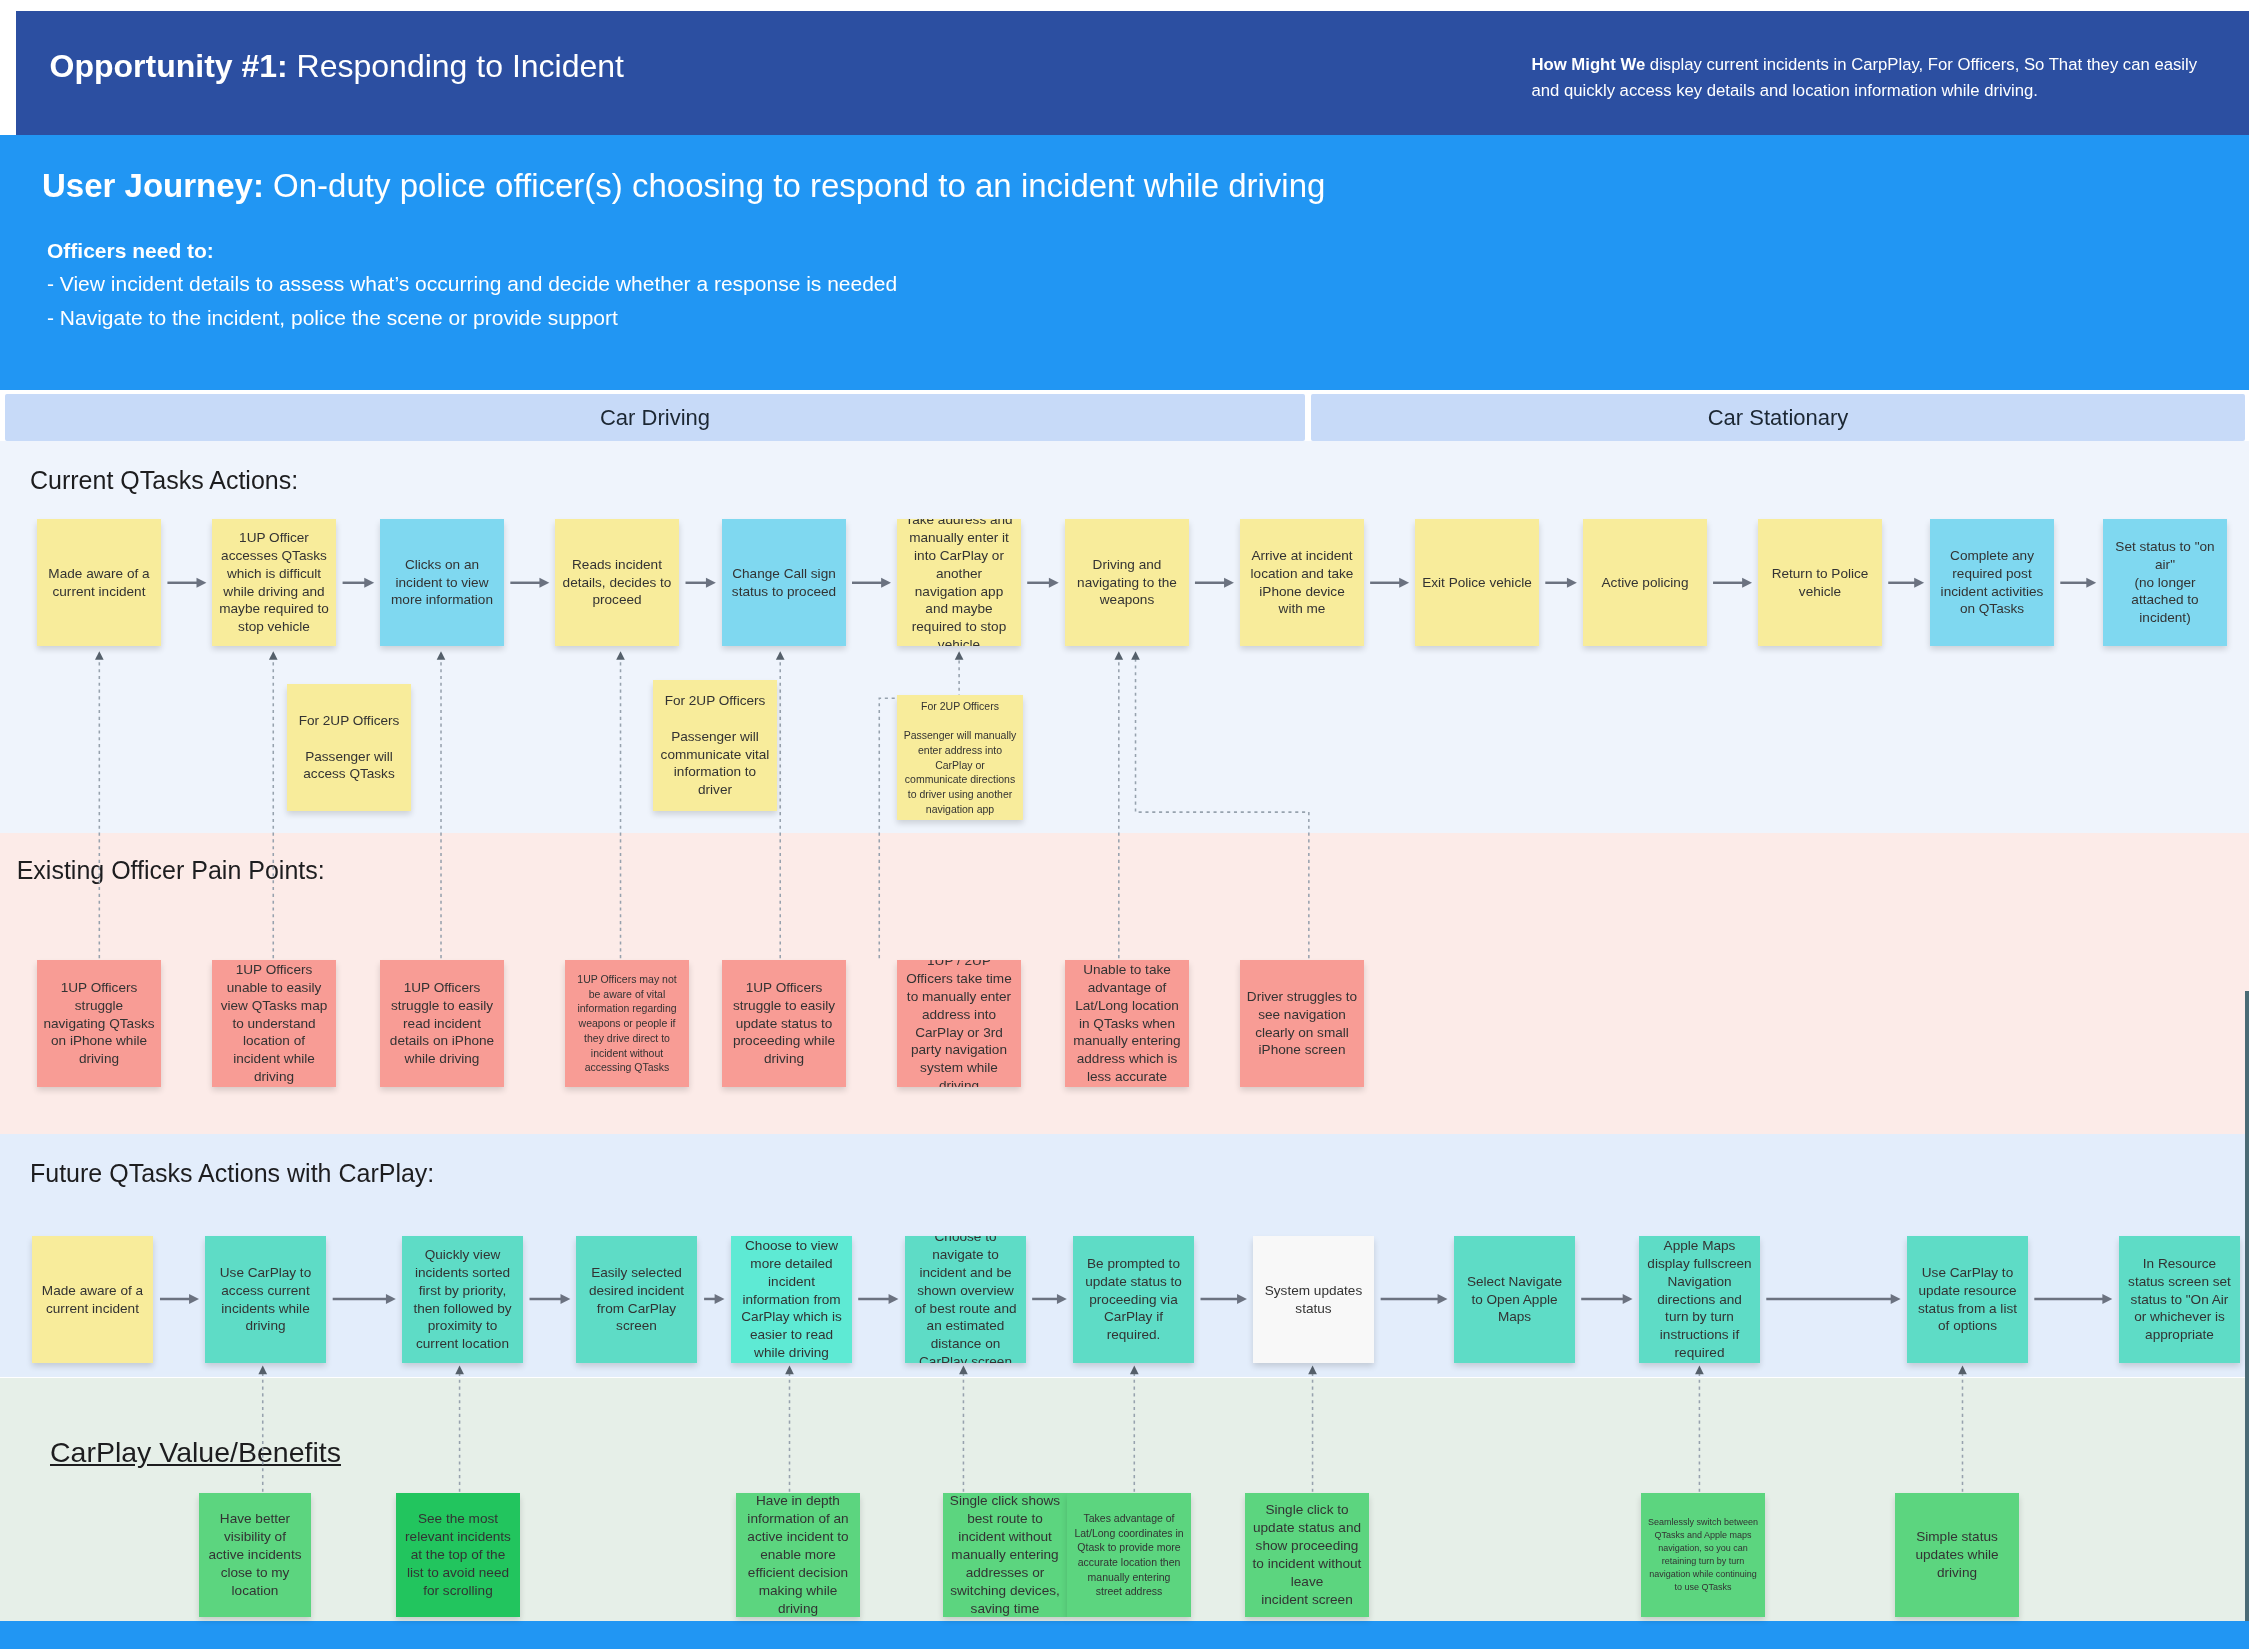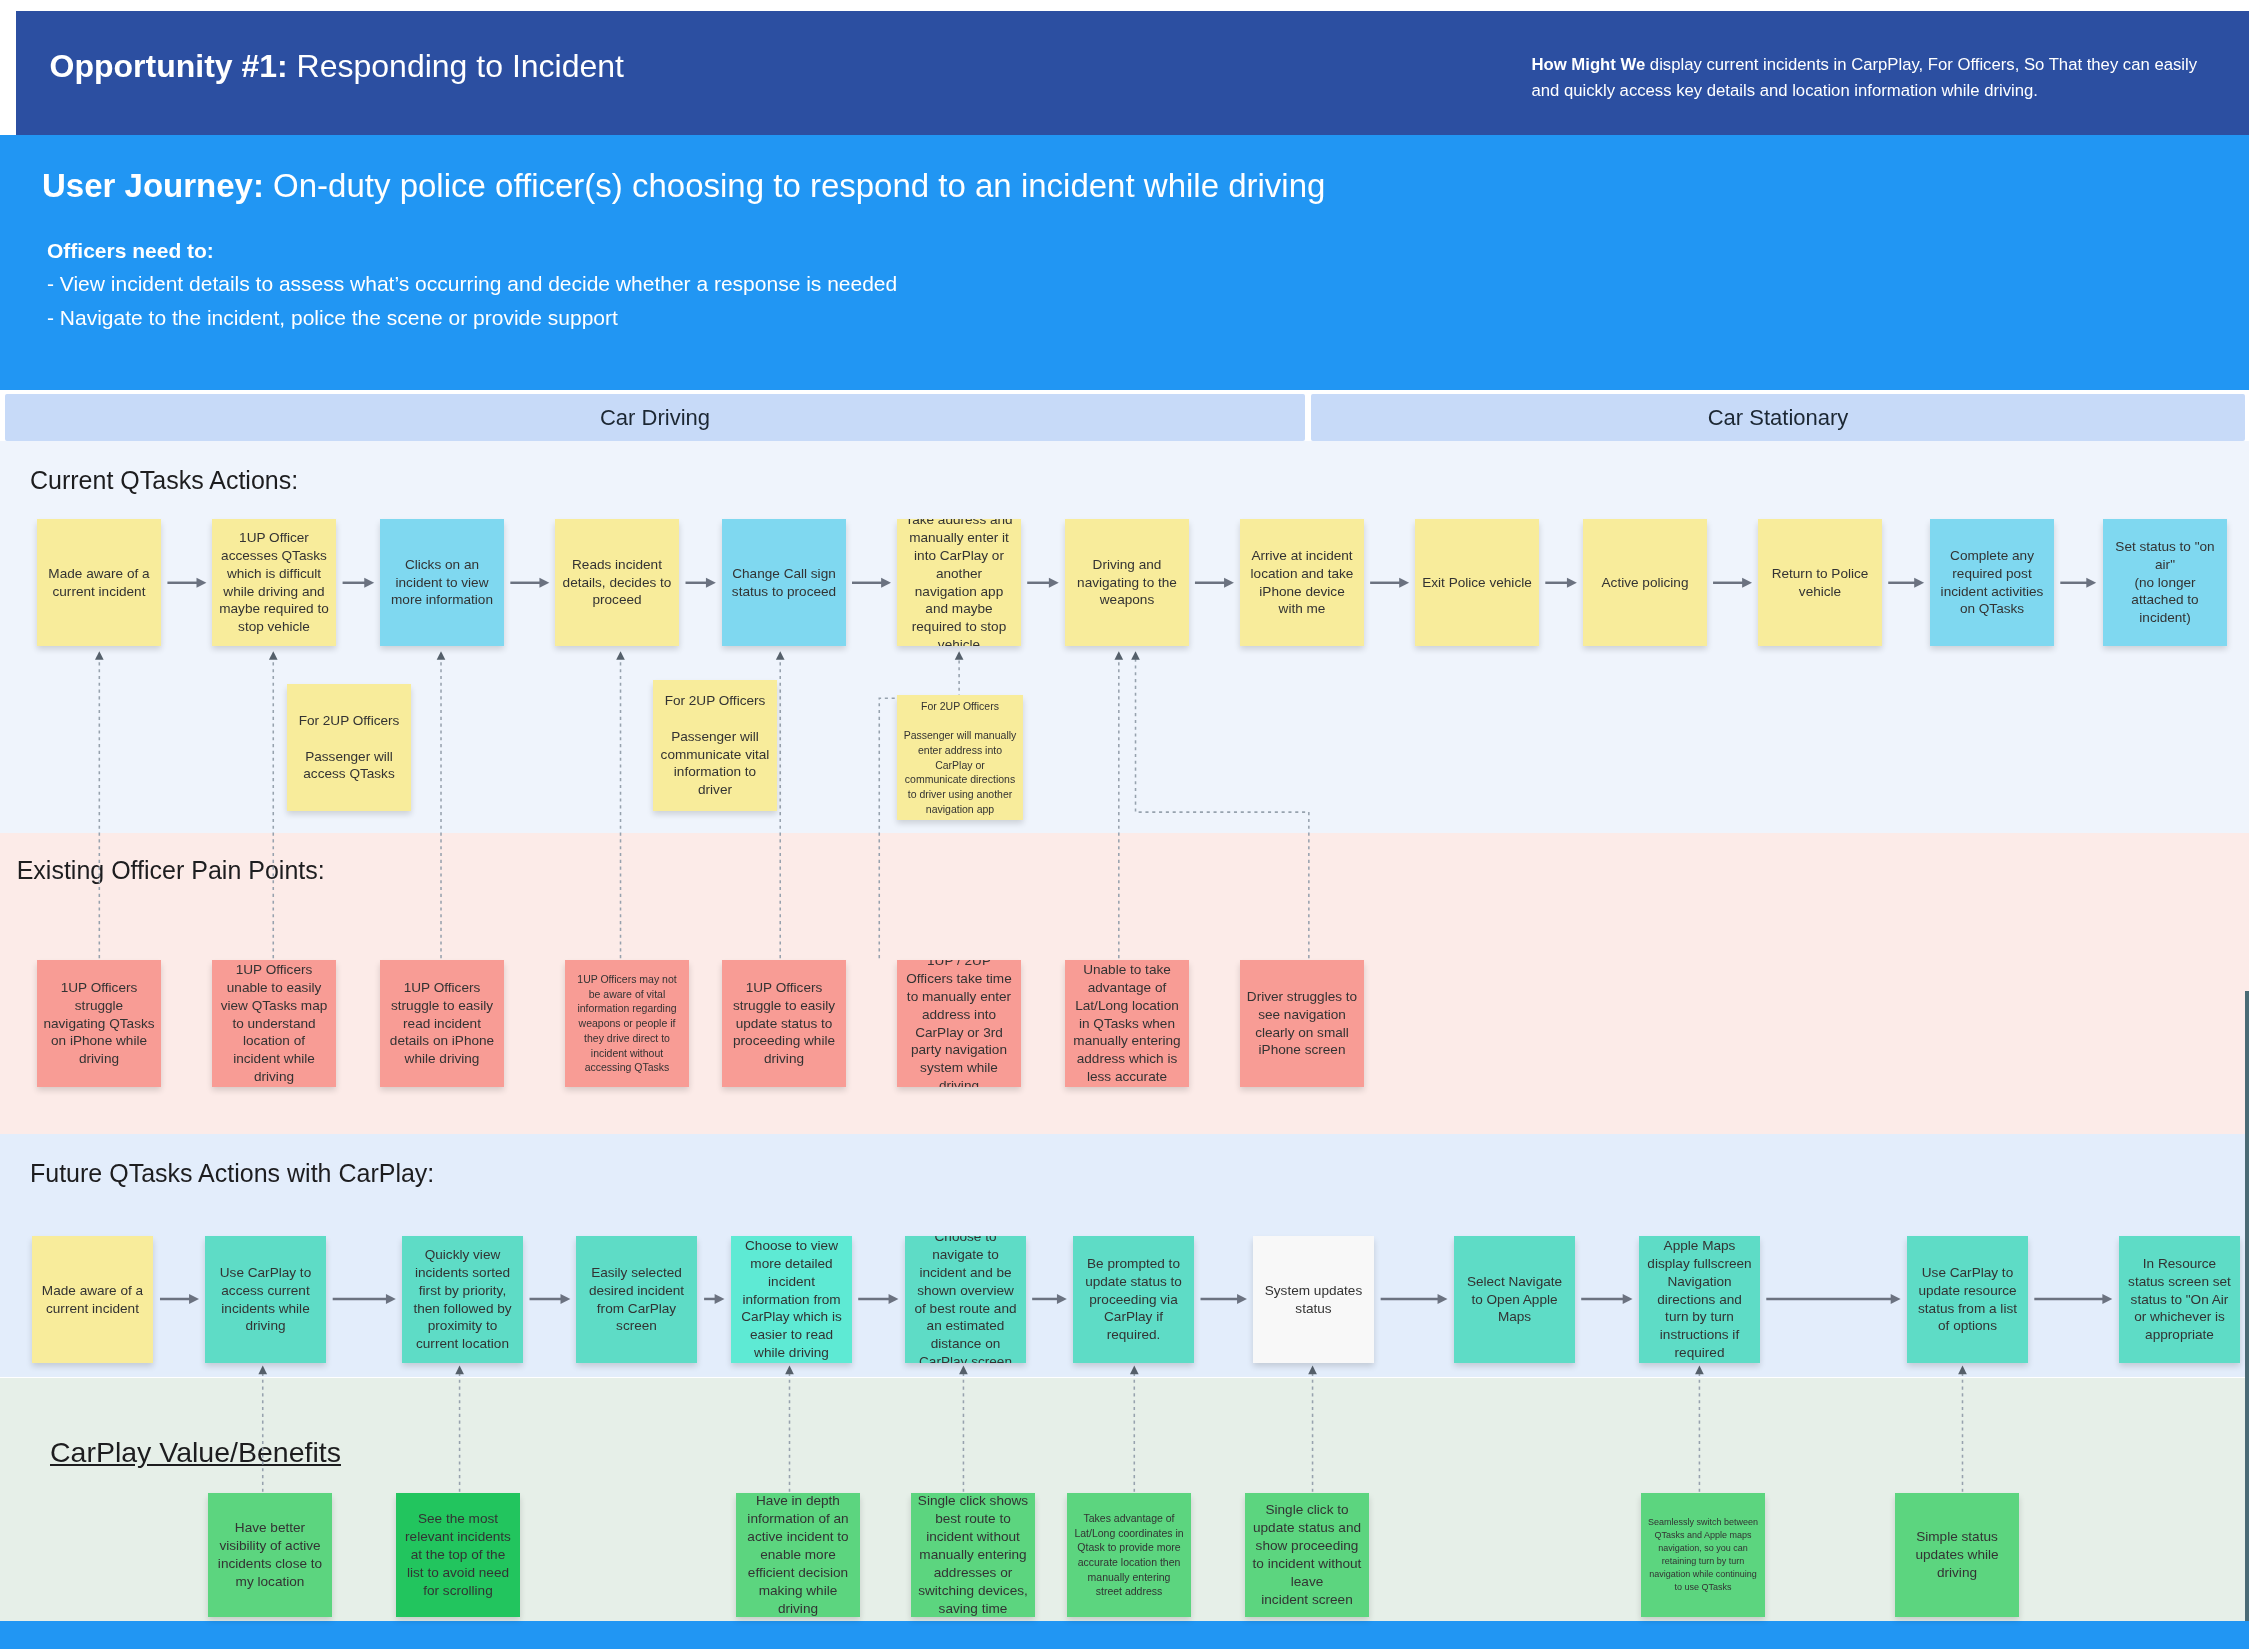--- a/index.html
+++ b/index.html
@@ -176,24 +176,24 @@
     <div class="sticky" style="left: 402px; top: 1236px; width: 121px; height: 127px; background: rgb(94, 220, 198);">Quickly view incidents sorted first by priority, then followed by proximity to current location</div>
     <div class="sticky" style="left: 576px; top: 1236px; width: 121px; height: 127px; background: rgb(94, 220, 198);">Easily selected desired incident from CarPlay screen</div>
     <div class="sticky" style="left: 731px; top: 1236px; width: 121px; height: 127px; background: #5eead4;">Choose to view more detailed incident information from CarPlay which is easier to read while driving</div>
     <div class="sticky" style="left: 905px; top: 1236px; width: 121px; height: 127px; background: rgb(94, 220, 198);">Choose to navigate to incident and be shown overview of best route and an estimated distance on CarPlay screen</div>
     <div class="sticky" style="left: 1073px; top: 1236px; width: 121px; height: 127px; background: rgb(94, 220, 198);">Be prompted to update status to proceeding via CarPlay if required.</div>
     <div class="sticky" style="left: 1253px; top: 1236px; width: 121px; height: 127px; background: rgb(248, 248, 248);">System updates status</div>
     <div class="sticky" style="left: 1454px; top: 1236px; width: 121px; height: 127px; background: rgb(94, 220, 198);">Select Navigate to Open Apple Maps</div>
     <div class="sticky" style="left: 1639px; top: 1236px; width: 121px; height: 127px; background: rgb(94, 220, 198);">Apple Maps display fullscreen Navigation directions and turn by turn instructions if required</div>
     <div class="sticky" style="left: 1907px; top: 1236px; width: 121px; height: 127px; background: rgb(94, 220, 198);">Use CarPlay to update  resource status from a list of options</div>
     <div class="sticky" style="left: 2119px; top: 1236px; width: 121px; height: 127px; background: rgb(94, 220, 198);">In Resource status screen set status to "On Air or whichever is appropriate</div>
-    <div class="sticky" style="left: 208px; top: 1493px; width: 124px; height: 124px; background: rgb(92, 213, 127);">Have better visibility of active incidents close to my location</div>
+    <div class="sticky" style="left: 199px; top: 1493px; width: 112px; height: 124px; background: rgb(92, 213, 127);">Have better visibility of active incidents close to my location</div>
     <div class="sticky" style="left: 396px; top: 1493px; width: 124px; height: 124px; background: #22c55e;">See the most relevant incidents at the top of the list to avoid need for scrolling</div>
     <div class="sticky" style="left: 736px; top: 1493px; width: 124px; height: 124px; background: rgb(92, 213, 127);">Have in depth information of an active incident to enable more efficient decision making while driving</div>
-    <div class="sticky" style="left: 911px; top: 1493px; width: 124px; height: 124px; background: rgb(92, 213, 127);">Single click shows best route to incident without manually entering addresses or switching devices, saving time</div>
+    <div class="sticky" style="left: 943px; top: 1493px; width: 124px; height: 124px; background: rgb(92, 213, 127);">Single click shows best route to incident without manually entering addresses or switching devices, saving time</div>
     <div class="sticky s" style="left: 1067px; top: 1493px; width: 124px; height: 124px; background: rgb(92, 213, 127);">Takes advantage of Lat/Long coordinates in Qtask to provide more accurate location then manually entering street address</div>
     <div class="sticky" style="left: 1245px; top: 1493px; width: 124px; height: 124px; background: rgb(92, 213, 127);">Single click to update status and show proceeding to incident without leave
 incident screen</div>
     <div class="sticky xs" style="left: 1641px; top: 1493px; width: 124px; height: 124px; background: rgb(92, 213, 127);">Seamlessly switch between QTasks and Apple maps navigation, so you can  retaining turn by turn navigation while continuing to use QTasks</div>
     <div class="sticky" style="left: 1895px; top: 1493px; width: 124px; height: 124px; background: rgb(92, 213, 127);">Simple status updates while driving</div>
     <div class="sticky" style="left: 287px; top: 684px; width: 124px; height: 127px; background: rgb(248, 236, 155);">For 2UP Officers
 
 Passenger will access QTasks</div>
     <div class="sticky" style="left: 653px; top: 680px; width: 124px; height: 131px; background: rgb(248, 236, 155);">For 2UP Officers
 

